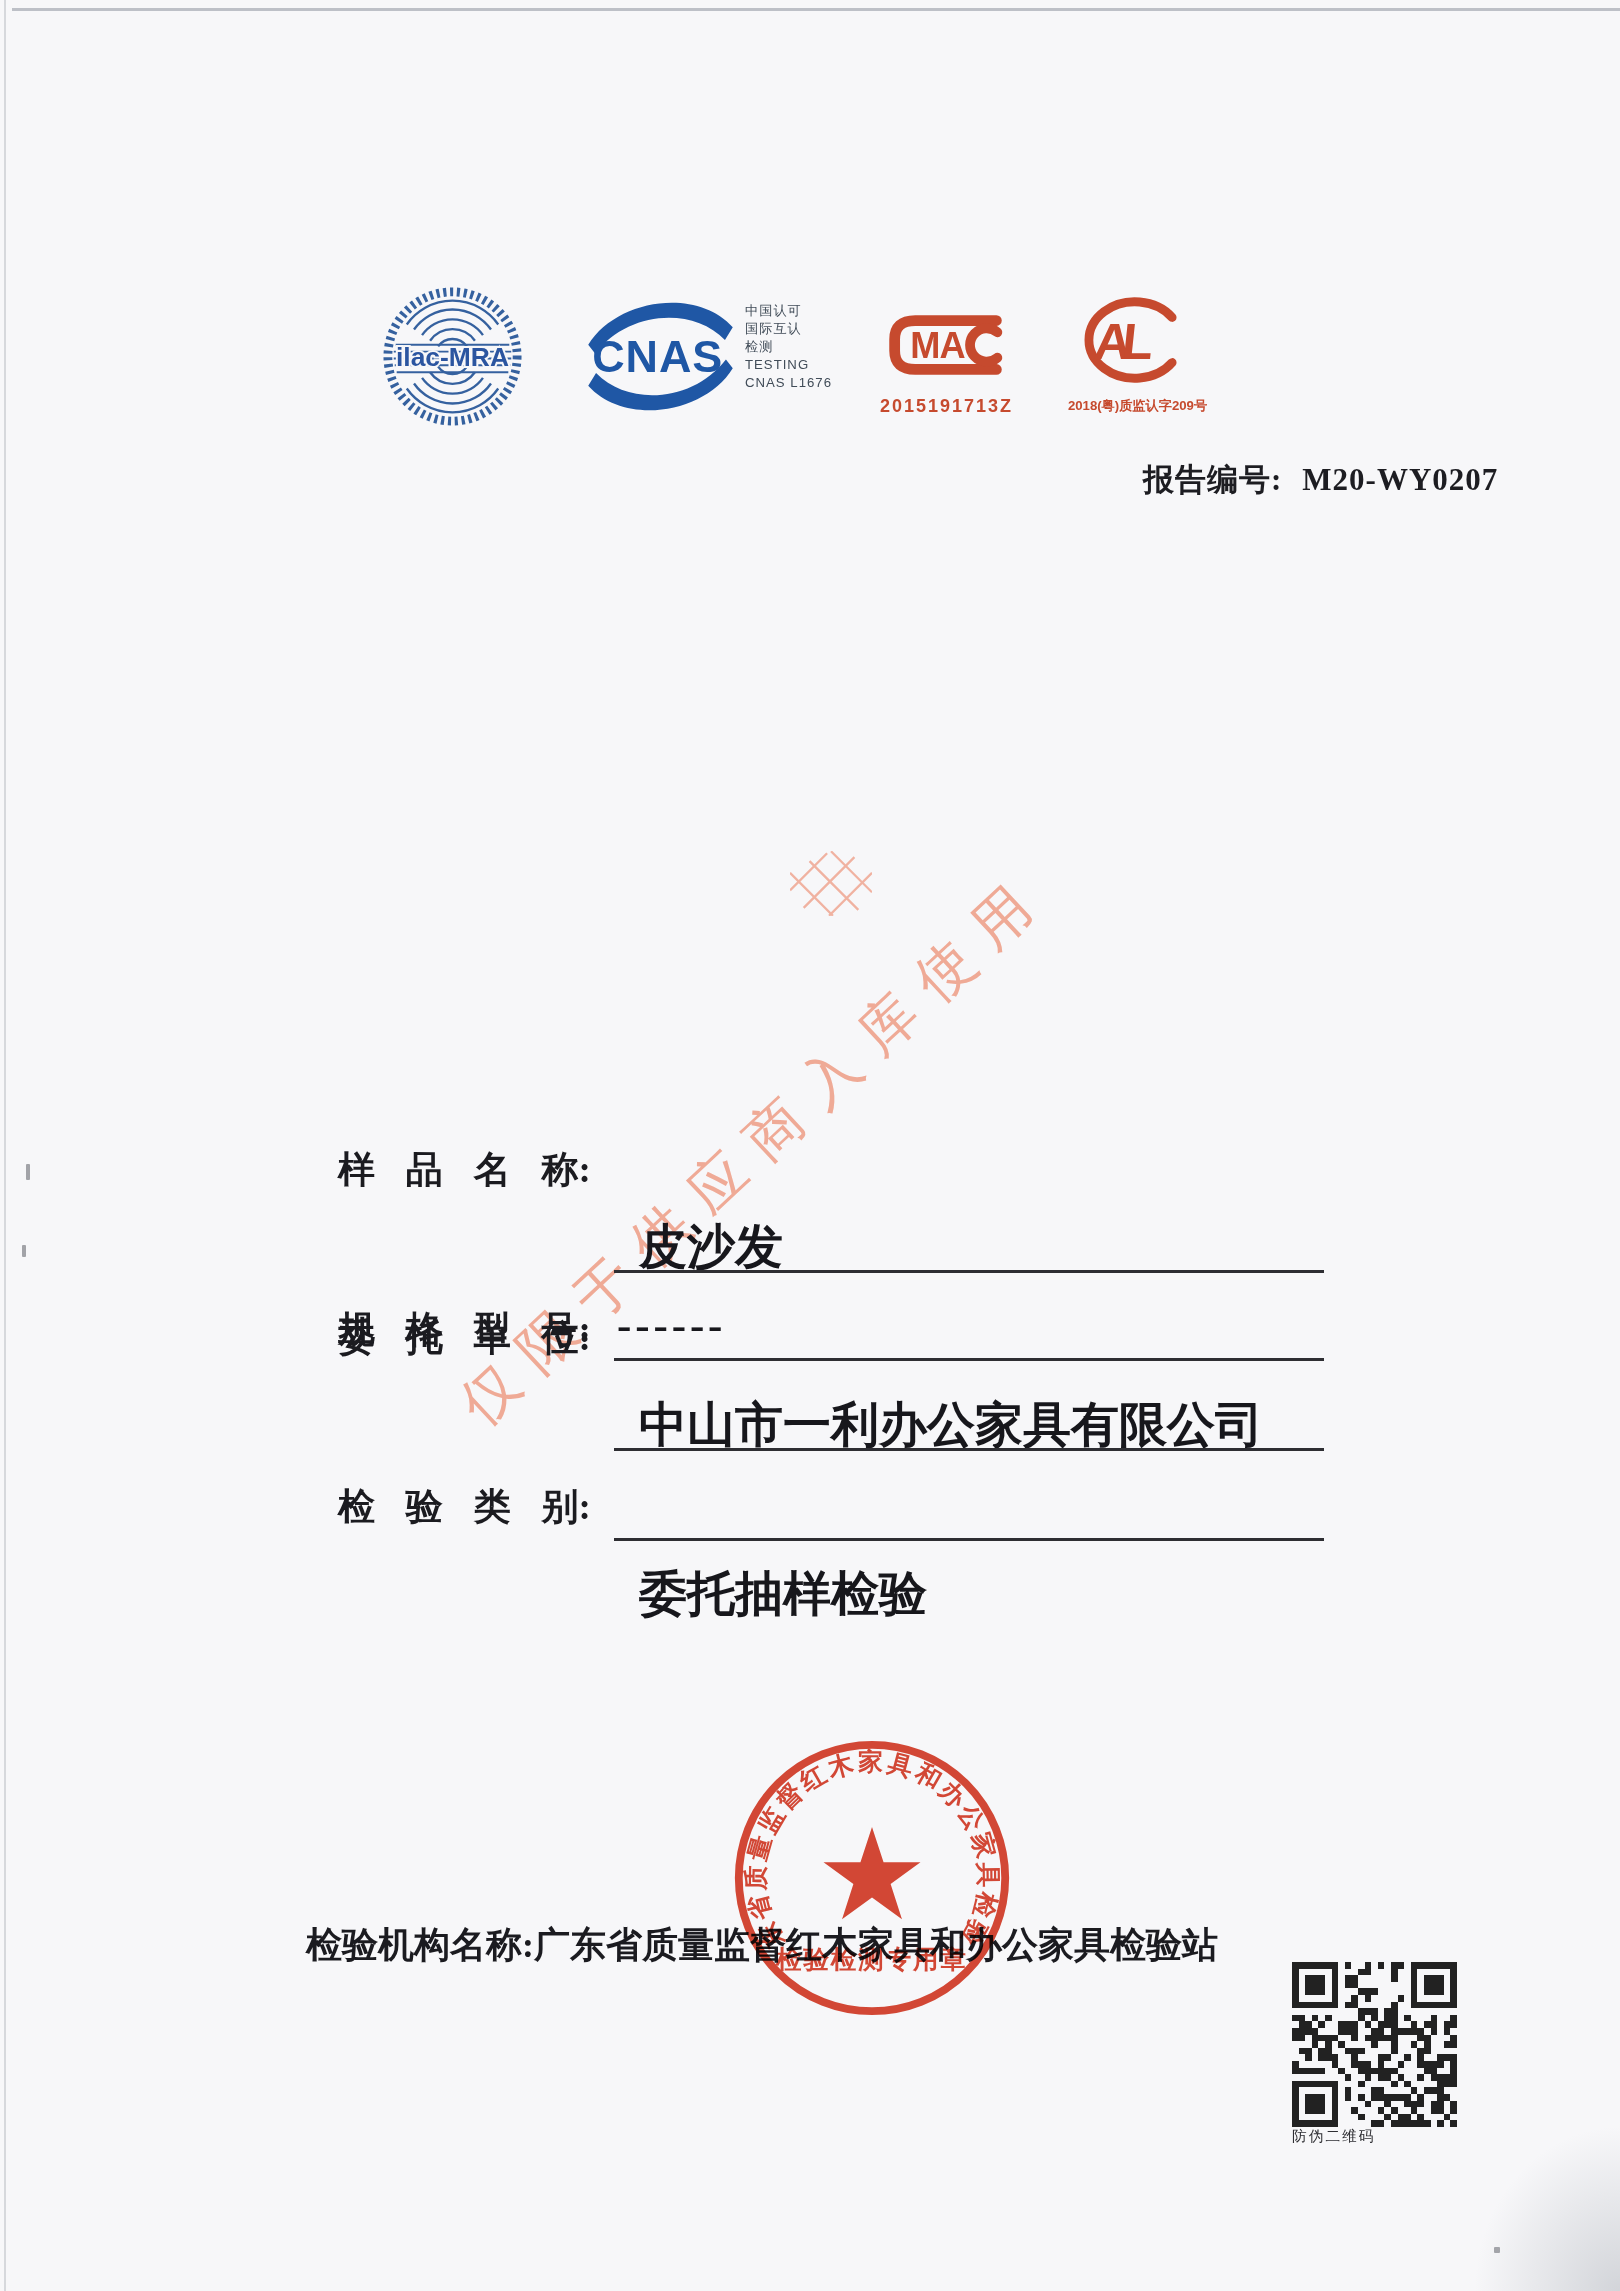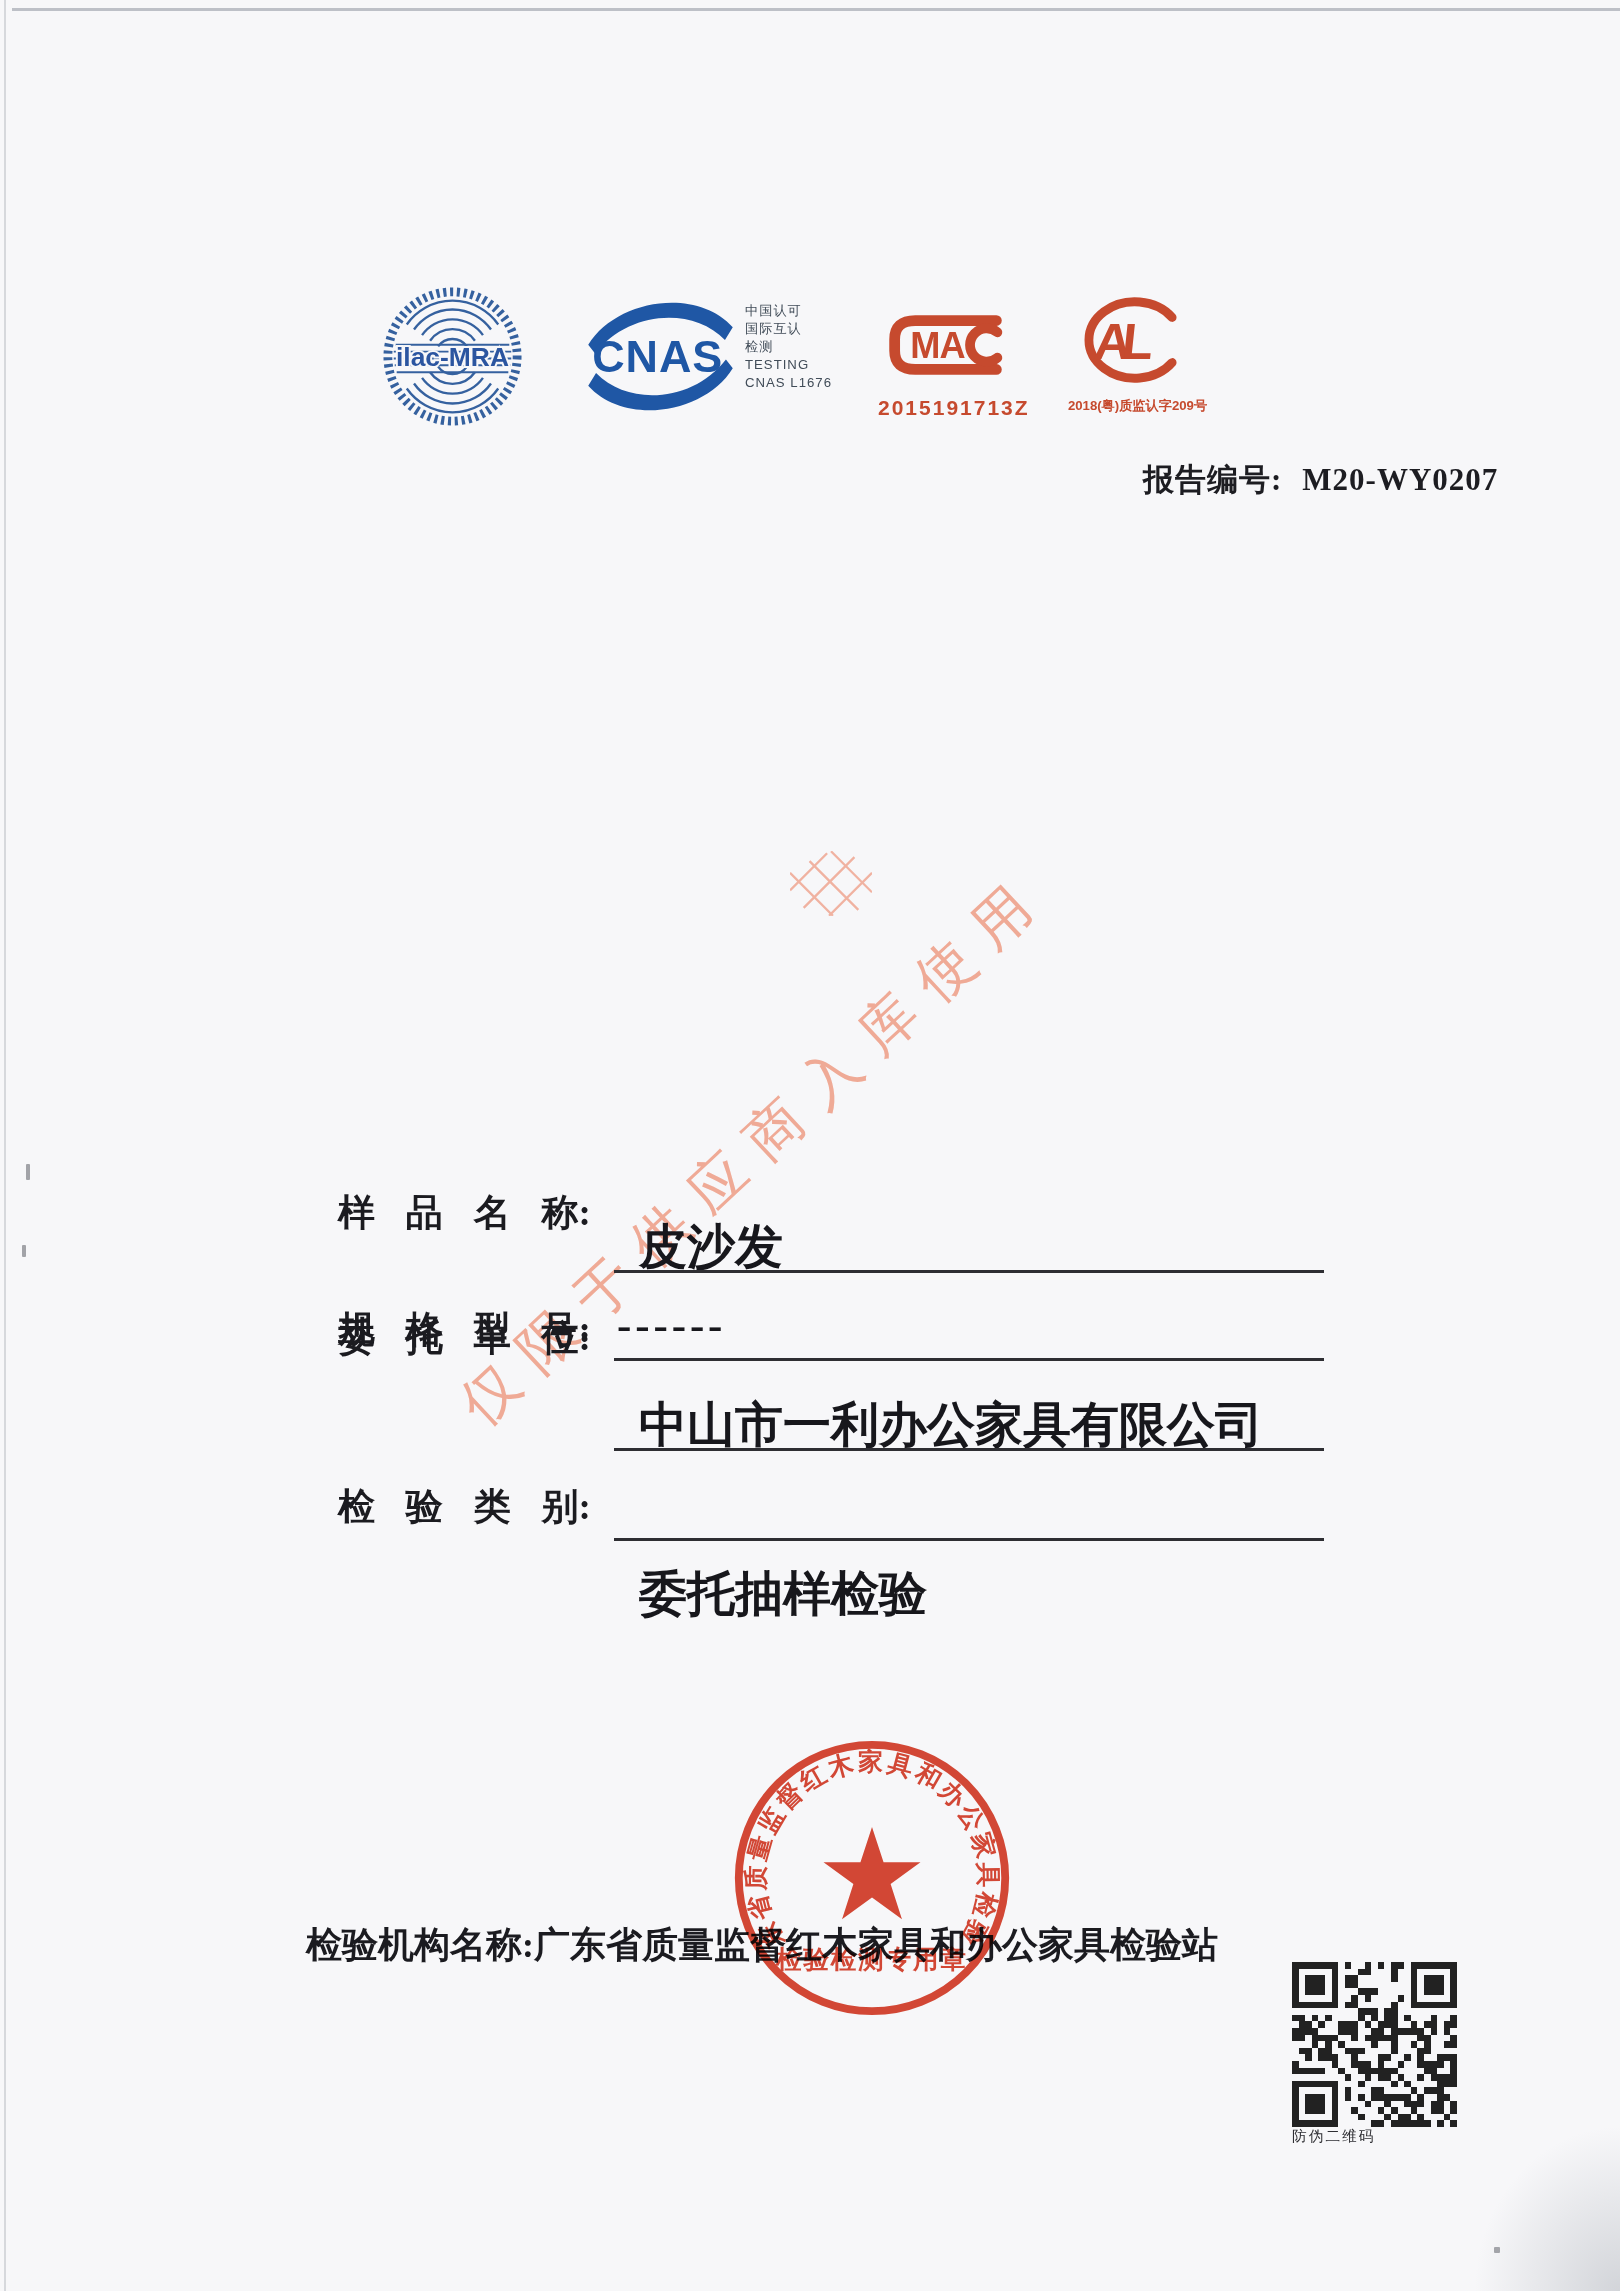--- a/index.html
+++ b/index.html
@@ -14,21 +14,21 @@
   .speck{position:absolute;background:#5c5f66;opacity:.55;border-radius:1px;}
   .corner-shadow{position:absolute;right:0;bottom:0;width:147px;height:167px;
     background:radial-gradient(ellipse at 100% 100%, rgba(180,184,191,.55), rgba(180,184,191,0) 70%);}
   
   .logo{position:absolute;}
   .cnas-lines{position:absolute;left:745px;top:302px;width:108px;
     font-family:"Liberation Sans","DejaVu Sans",sans-serif;
     font-size:13.2px;font-weight:400;color:#414c58;line-height:18px;letter-spacing:1px;}
   .accr-code{position:absolute;font-family:"Liberation Sans","DejaVu Sans",sans-serif;
     font-weight:700;color:#c64a2e;text-align:center;}
-  .code-cma{left:878px;top:396px;width:137px;font-size:21px;letter-spacing:2px;}
+  .code-cma{left:878px;top:396px;width:137px;font-size:18px;letter-spacing:2px;}
   .code-cal{left:1051px;top:397px;width:173px;font-size:13.2px;letter-spacing:0px;}
   
   .report-no{position:absolute;left:1143px;top:459px;font-size:31px;font-weight:700;
     color:#1d1d22;letter-spacing:1px;white-space:nowrap;}
   .report-no .val{margin-left:20px;font-family:"Liberation Serif",serif;}
   
   .doc-title{position:absolute;left:437px;top:755px;z-index:2;
     font-size:102px;font-weight:700;letter-spacing:32px;color:#232329;white-space:nowrap;}
   
   .watermark{position:absolute;left:361px;top:1098px;width:814px;z-index:1;
@@ -124,21 +124,21 @@
       <line x1="0" y1="22" x2="44" y2="66"></line>
       <line x1="20" y1="10" x2="70" y2="60"></line>
       <line x1="42" y1="0" x2="84" y2="42"></line>
       <line x1="40" y1="66" x2="84" y2="22"></line>
       <line x1="14" y1="58" x2="66" y2="6"></line>
       <line x1="0" y1="40" x2="38" y2="2"></line>
     </g>
   </svg>
 
 
-  <div class="f-label" style="top:1188px;">样 品 名 称:</div>
+  <div class="f-label" style="top:1145px;">样 品 名 称:</div>
   <div class="f-value" style="top:1215px;">皮沙发</div>
   <div class="f-line" style="top:1270px;"></div>
 
   <div class="f-label" style="top:1305px;">规 格 型 号:</div>
   <div class="f-value f-dashes" style="top:1300px;left:617px;">------</div>
   <div class="f-line" style="top:1358px;"></div>
 
   <div class="f-label" style="top:1313px;text-align:right;">委 托 单 位:</div>
   <div class="f-value" style="top:1393px;">中山市一利办公家具有限公司</div>
   <div class="f-line" style="top:1448px;"></div>

